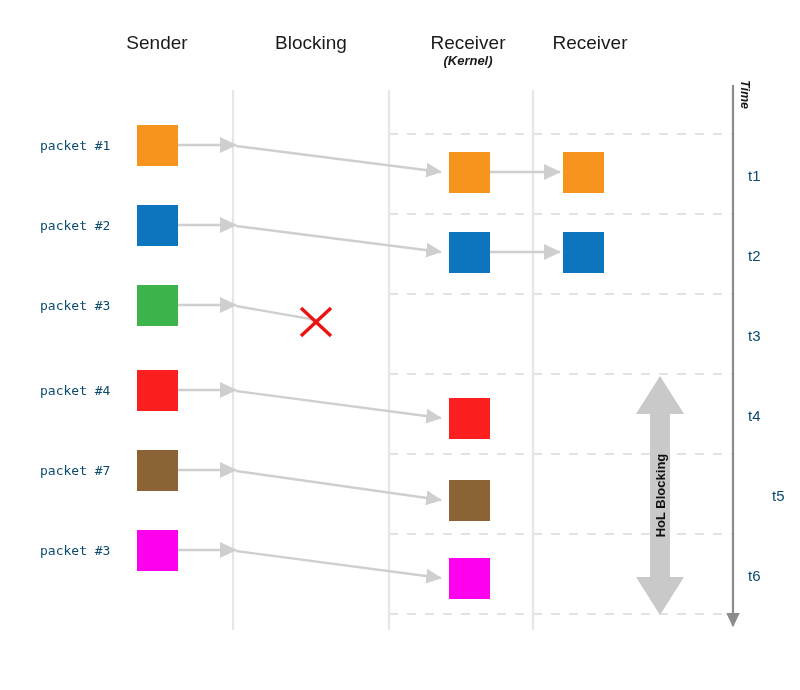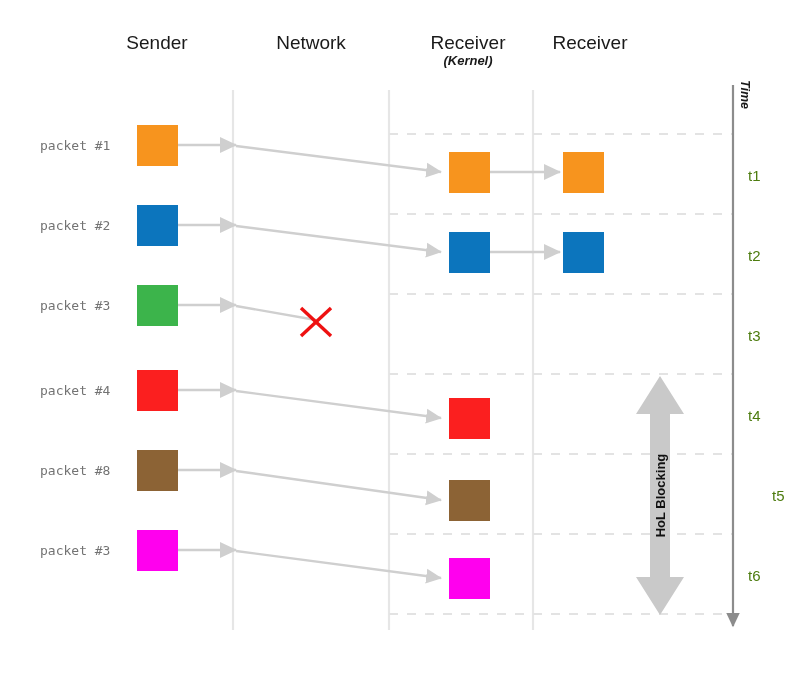--- a/index.html
+++ b/index.html
@@ -36,29 +36,29 @@
     font-size: 13px;
     font-style: italic;
     font-weight: bold;
     color: #1a1a1a;
     margin-top: 1px;
   }
   .pkt-label {
     position: absolute;
     font-family: "DejaVu Sans Mono", monospace;
     font-size: 13px;
-    color: #737373;
+    color: #0c4a6e;
     white-space: nowrap;
     text-align: left;
   }
   .tick-label {
     position: absolute;
     font-family: "Liberation Sans", sans-serif;
     font-size: 15px;
-    color: #4d7c0f;
+    color: #0c4a6e;
     white-space: nowrap;
   }
   .time-label {
     position: absolute;
     font-family: "Liberation Sans", sans-serif;
     font-size: 12.5px;
     font-style: italic;
     font-weight: bold;
     color: #1a1a1a;
     white-space: nowrap;
@@ -164,35 +164,35 @@
     <g>
       <rect x="563" y="152" width="41" height="41" fill="#f7941e"></rect>
       <rect x="563" y="232" width="41" height="41" fill="#0c75bd"></rect>
     </g>
   </svg>
 
   <div class="col-head" style="left:77px; top:32px; width:160px;">
     <span>Sender</span>
   </div>
   <div class="col-head" style="left:231px; top:32px; width:160px;">
-    <span>Network</span>
+    <span>Blocking</span>
   </div>
   <div class="col-head" style="left:388px; top:32px; width:160px;">
     <span>Receiver</span>
     <span class="sub">(Kernel)</span>
   </div>
   <div class="col-head" style="left:510px; top:32px; width:160px;">
     <span>Receiver</span>
   </div>
 
   <div class="pkt-label" style="left:40px; top:138px;">packet #1</div>
   <div class="pkt-label" style="left:40px; top:218px;">packet #2</div>
   <div class="pkt-label" style="left:40px; top:298px;">packet #3</div>
   <div class="pkt-label" style="left:40px; top:383px;">packet #4</div>
-  <div class="pkt-label" style="left:40px; top:463px;">packet #8</div>
+  <div class="pkt-label" style="left:40px; top:463px;">packet #7</div>
   <div class="pkt-label" style="left:40px; top:543px;">packet #3</div>
 
   <div class="time-label" style="left:752px; top:80px;">Time</div>
 
   <div class="tick-label" style="left:748px; top:167px;">t1</div>
   <div class="tick-label" style="left:748px; top:247px;">t2</div>
   <div class="tick-label" style="left:748px; top:327px;">t3</div>
   <div class="tick-label" style="left:748px; top:407px;">t4</div>
   <div class="tick-label" style="left:772px; top:487px;">t5</div>
   <div class="tick-label" style="left:748px; top:567px;">t6</div>

